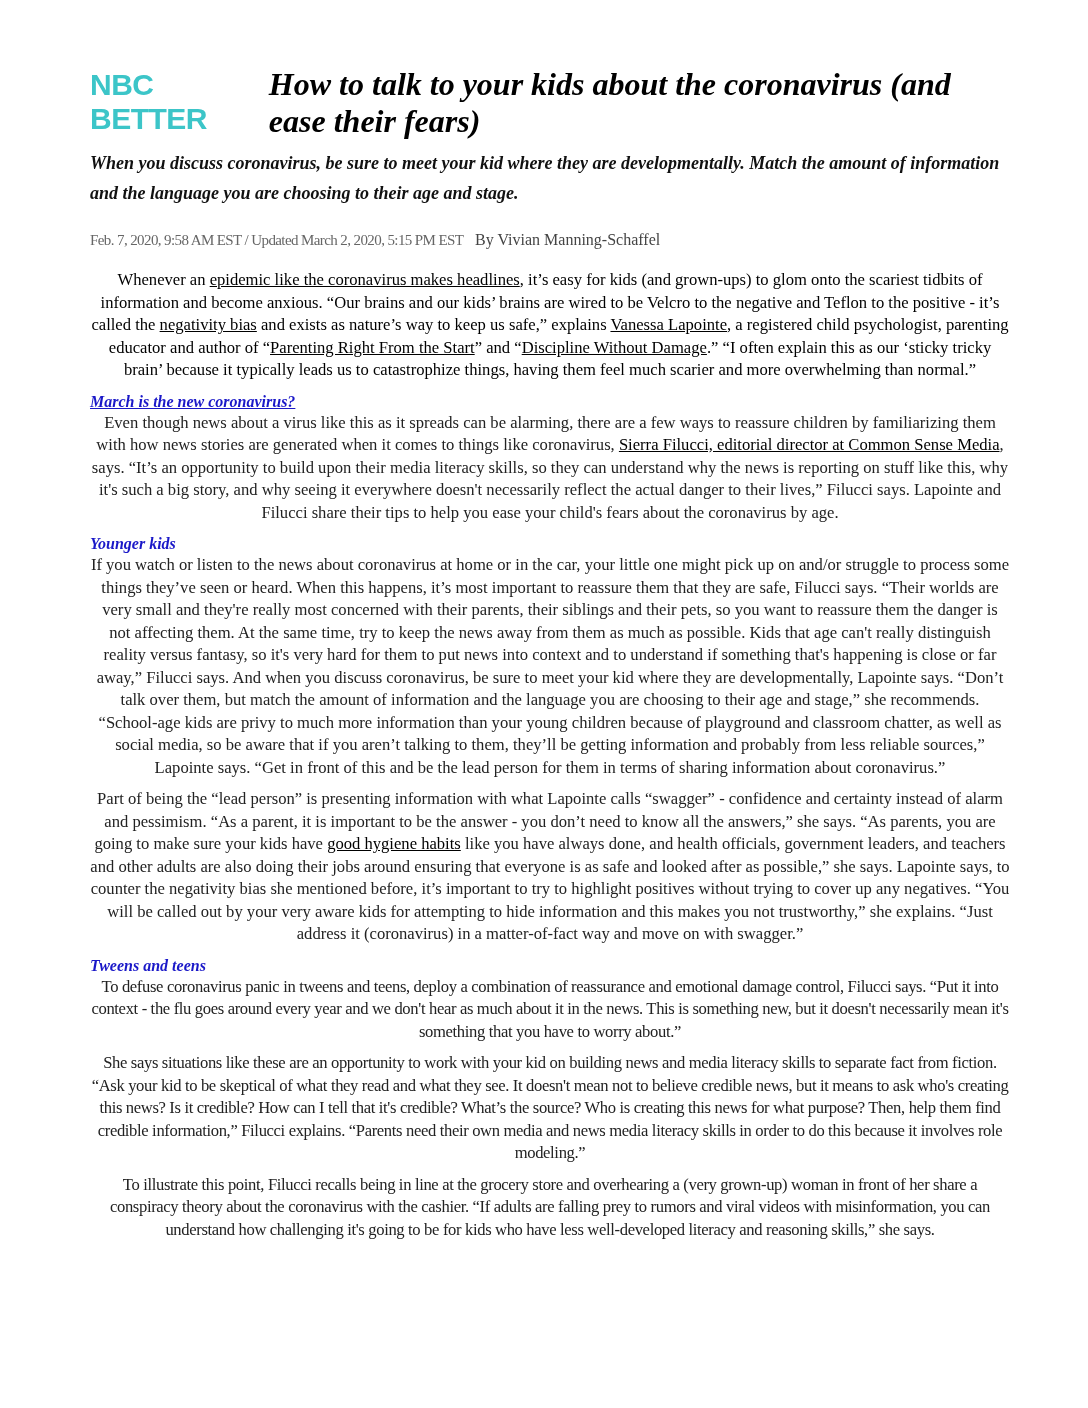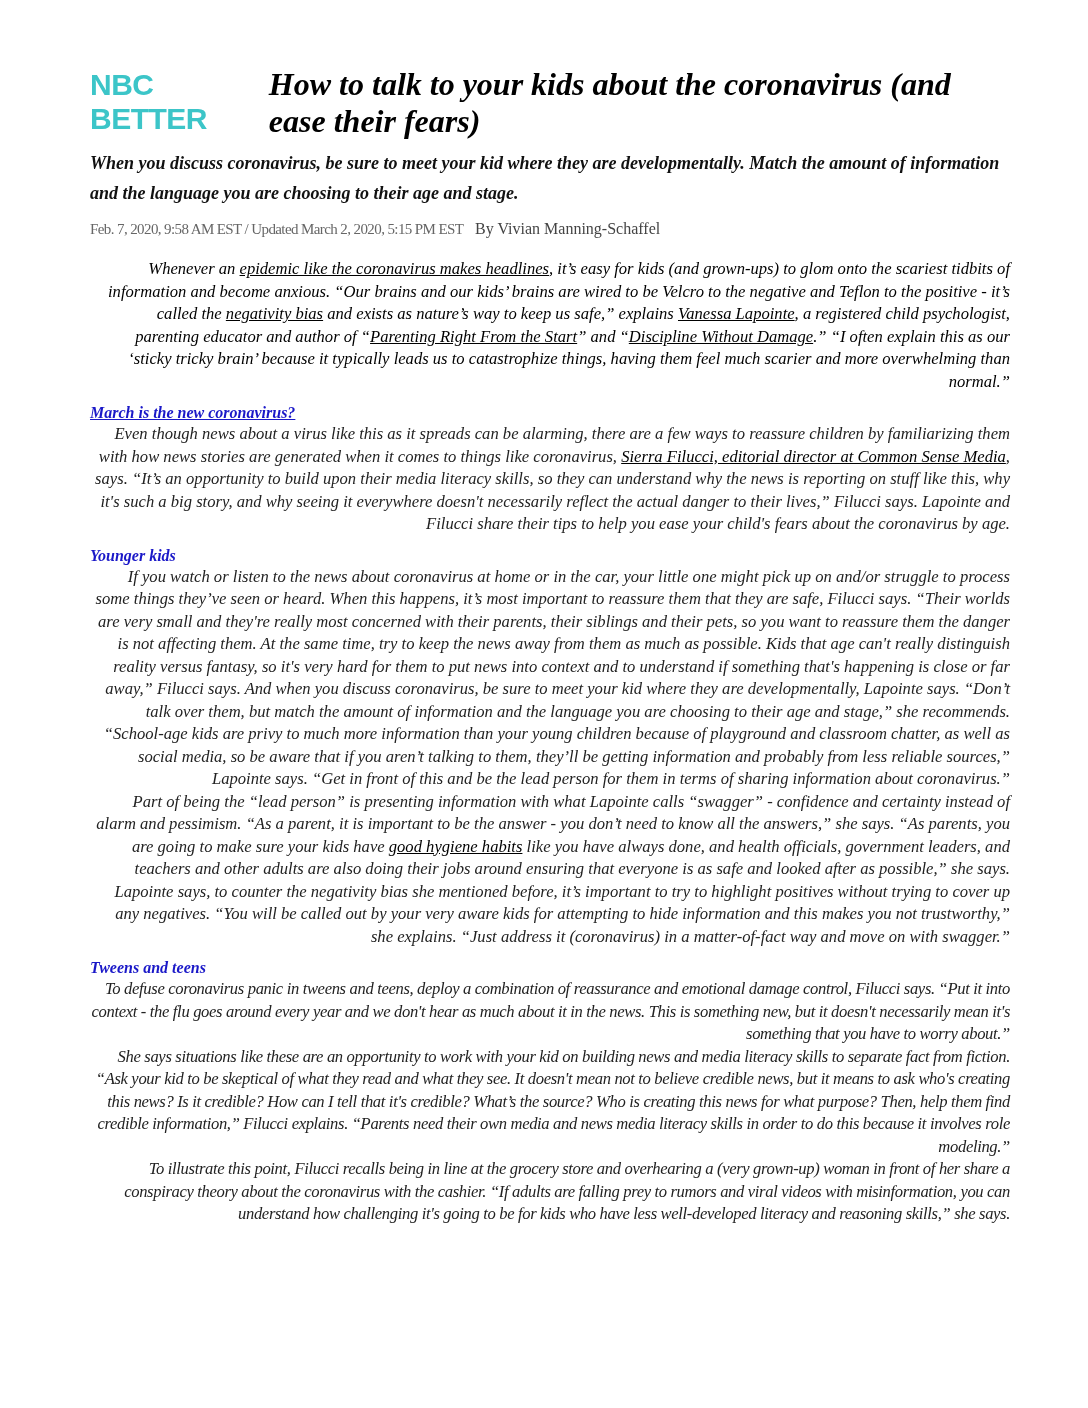--- a/index.html
+++ b/index.html
@@ -2,26 +2,26 @@
 <html><head>
 <meta charset="utf-8">
 <style>
   html, body { margin: 0; padding: 0; background: #ffffff; }
   body { width: 1088px; height: 1408px; position: relative; overflow: hidden; }
   .page { position: absolute; left: 90px; top: 66px; width: 920px; color: #222; font-family: "Liberation Serif", "DejaVu Serif", serif; }
   .header-row { display: flex; align-items: baseline; }
   .logo { font-family: "Liberation Sans", "DejaVu Sans", sans-serif; font-weight: bold; color: #3cc5c8; font-size: 30px; letter-spacing: -0.5px; margin-right: 24px; }
   .title { font-style: italic; font-weight: bold; font-size: 32px; color: #000; }
   .subtitle { font-style: italic; font-weight: bold; font-size: 18px; line-height: 30px; margin-top: 8px; color: #111; }
-  .meta { margin-top: 12px; font-size: 15px; color: #666; }
+  .meta { margin-top: 23px; font-size: 15px; color: #666; }
   .meta .dates { letter-spacing: -0.6px; }
   .meta .byline { margin-left: 8px; font-size: 16px; color: #444; }
-  .para { font-size: 16.6px; line-height: 22.5px; margin: 0; color: #222; text-align: right; font-style: italic; }
+  .para { font-size: 16.6px; line-height: 22.5px; margin: 0; color: #222; text-align: center; }
   .para.first { margin-top: 20px; }
-  .para.gap { }
+  .para.gap { margin-top: 9px; }
   .heading { font-style: italic; font-weight: bold; color: #1a18c8; font-size: 16px; margin-top: 10px; line-height: 20px; }
   .heading.link { text-decoration: underline; }
   .u { text-decoration: underline; color: #000; }
   .dark { color: #000; }
   .tight { letter-spacing: -0.35px; }
 </style>
 </head>
 <body>
 
 <div class="page">

